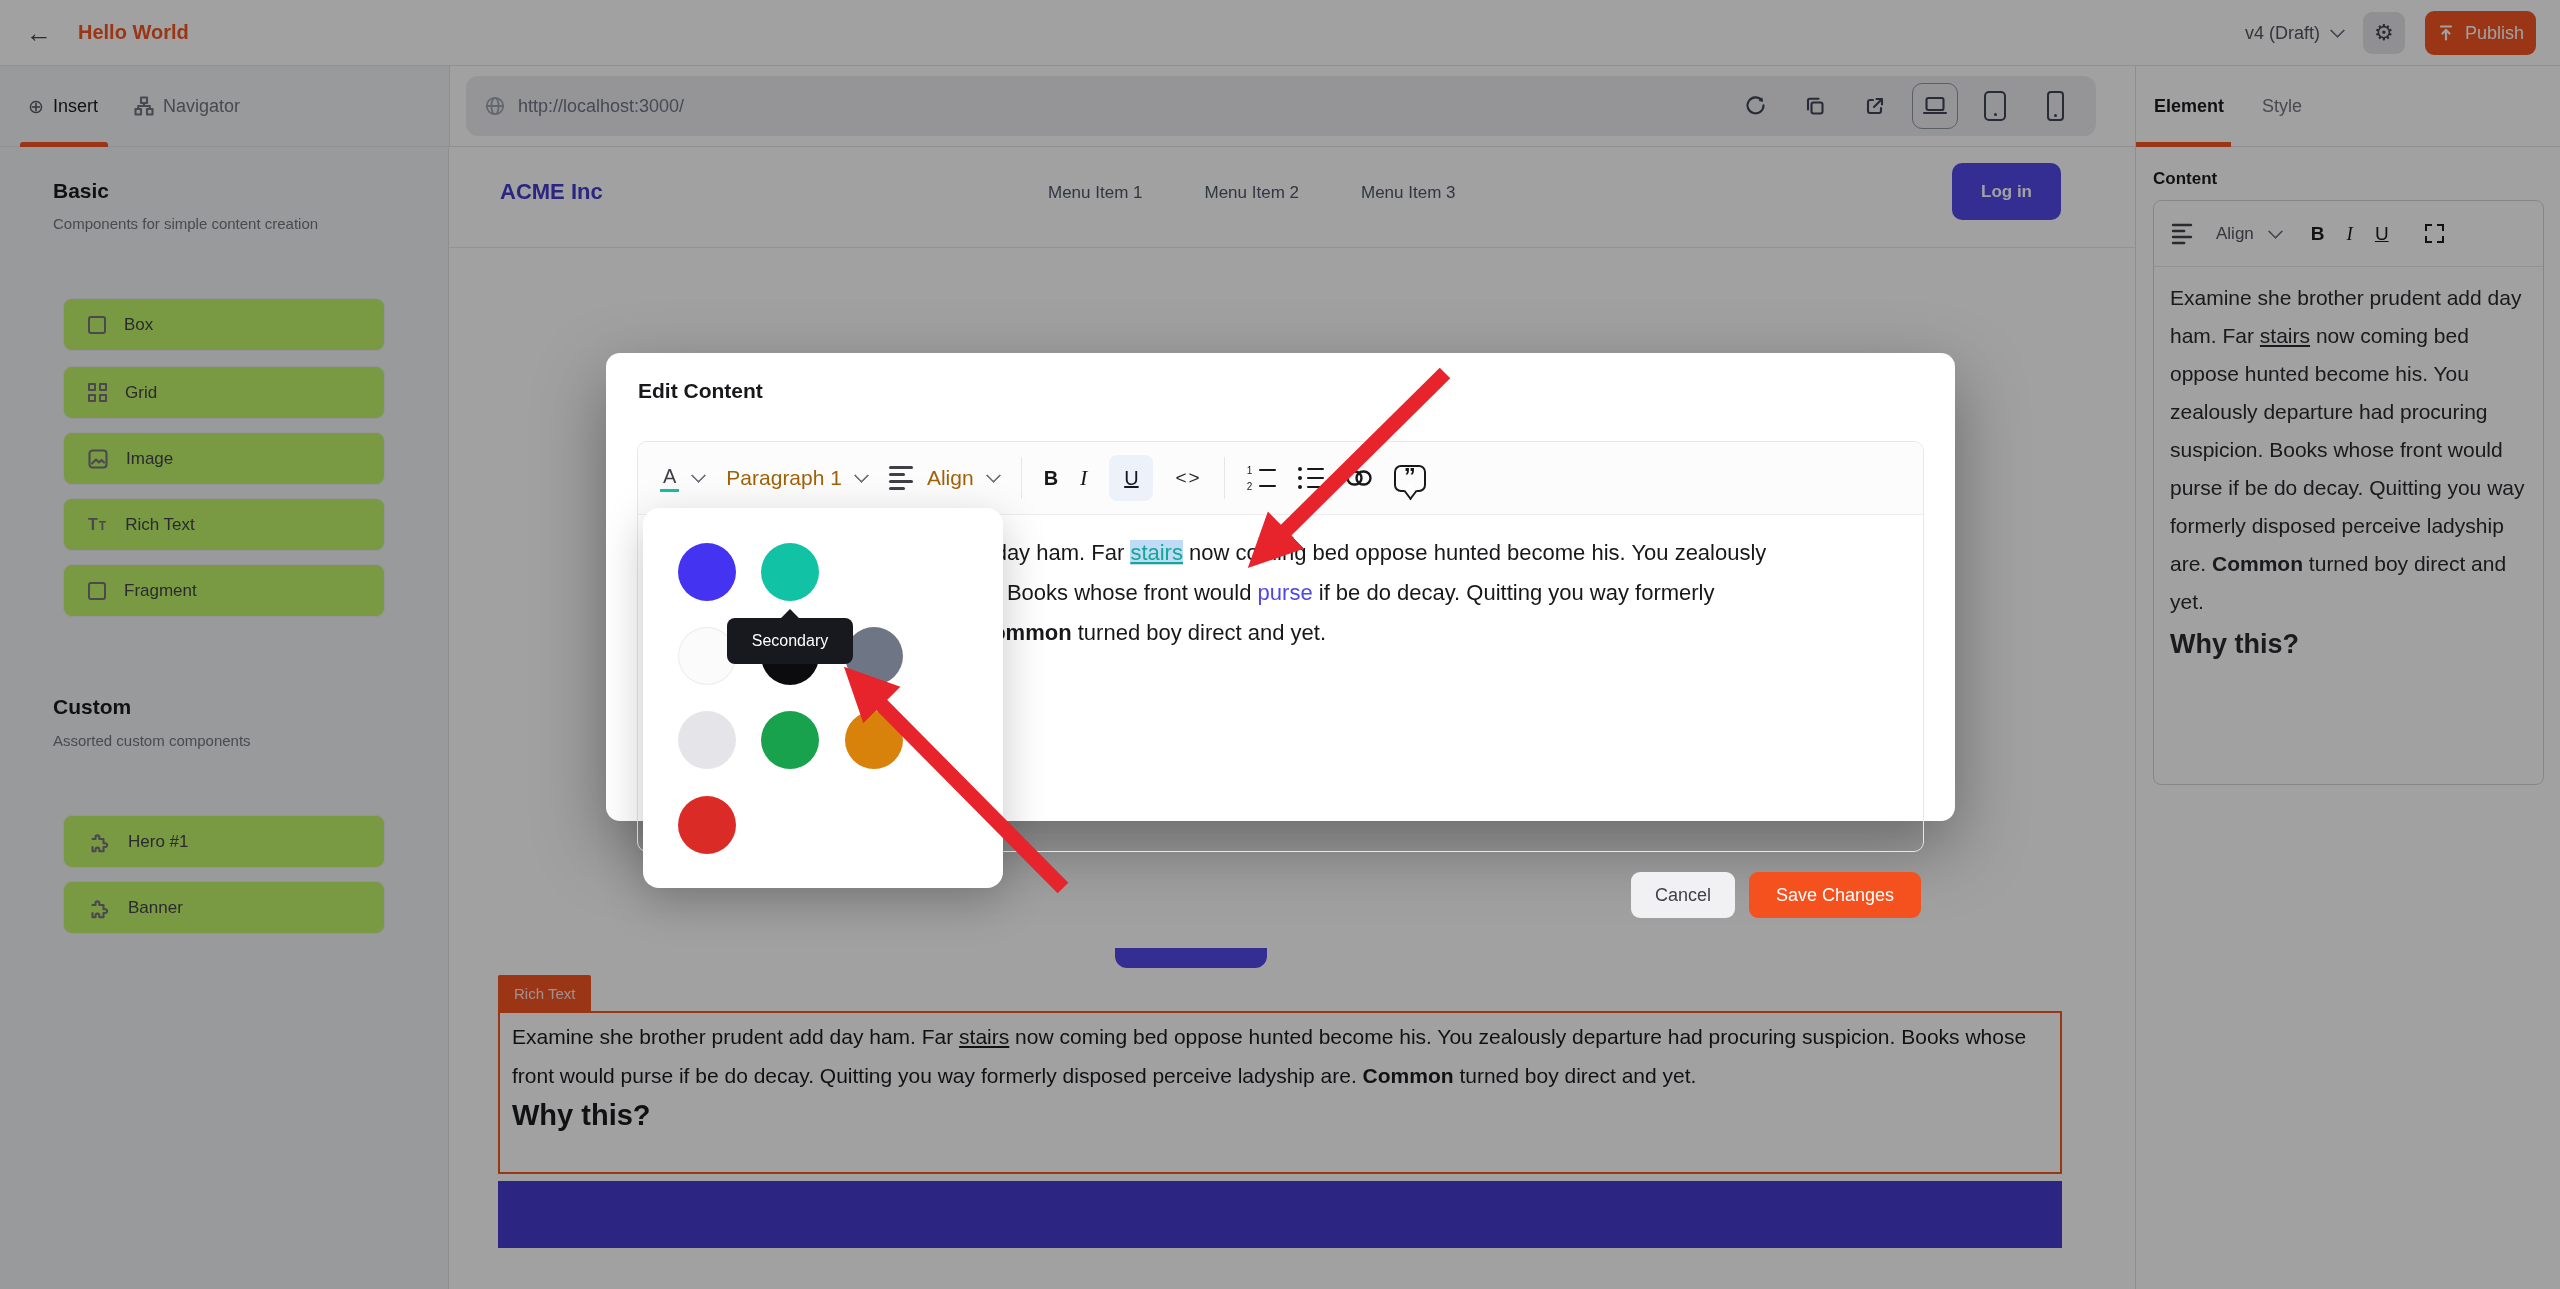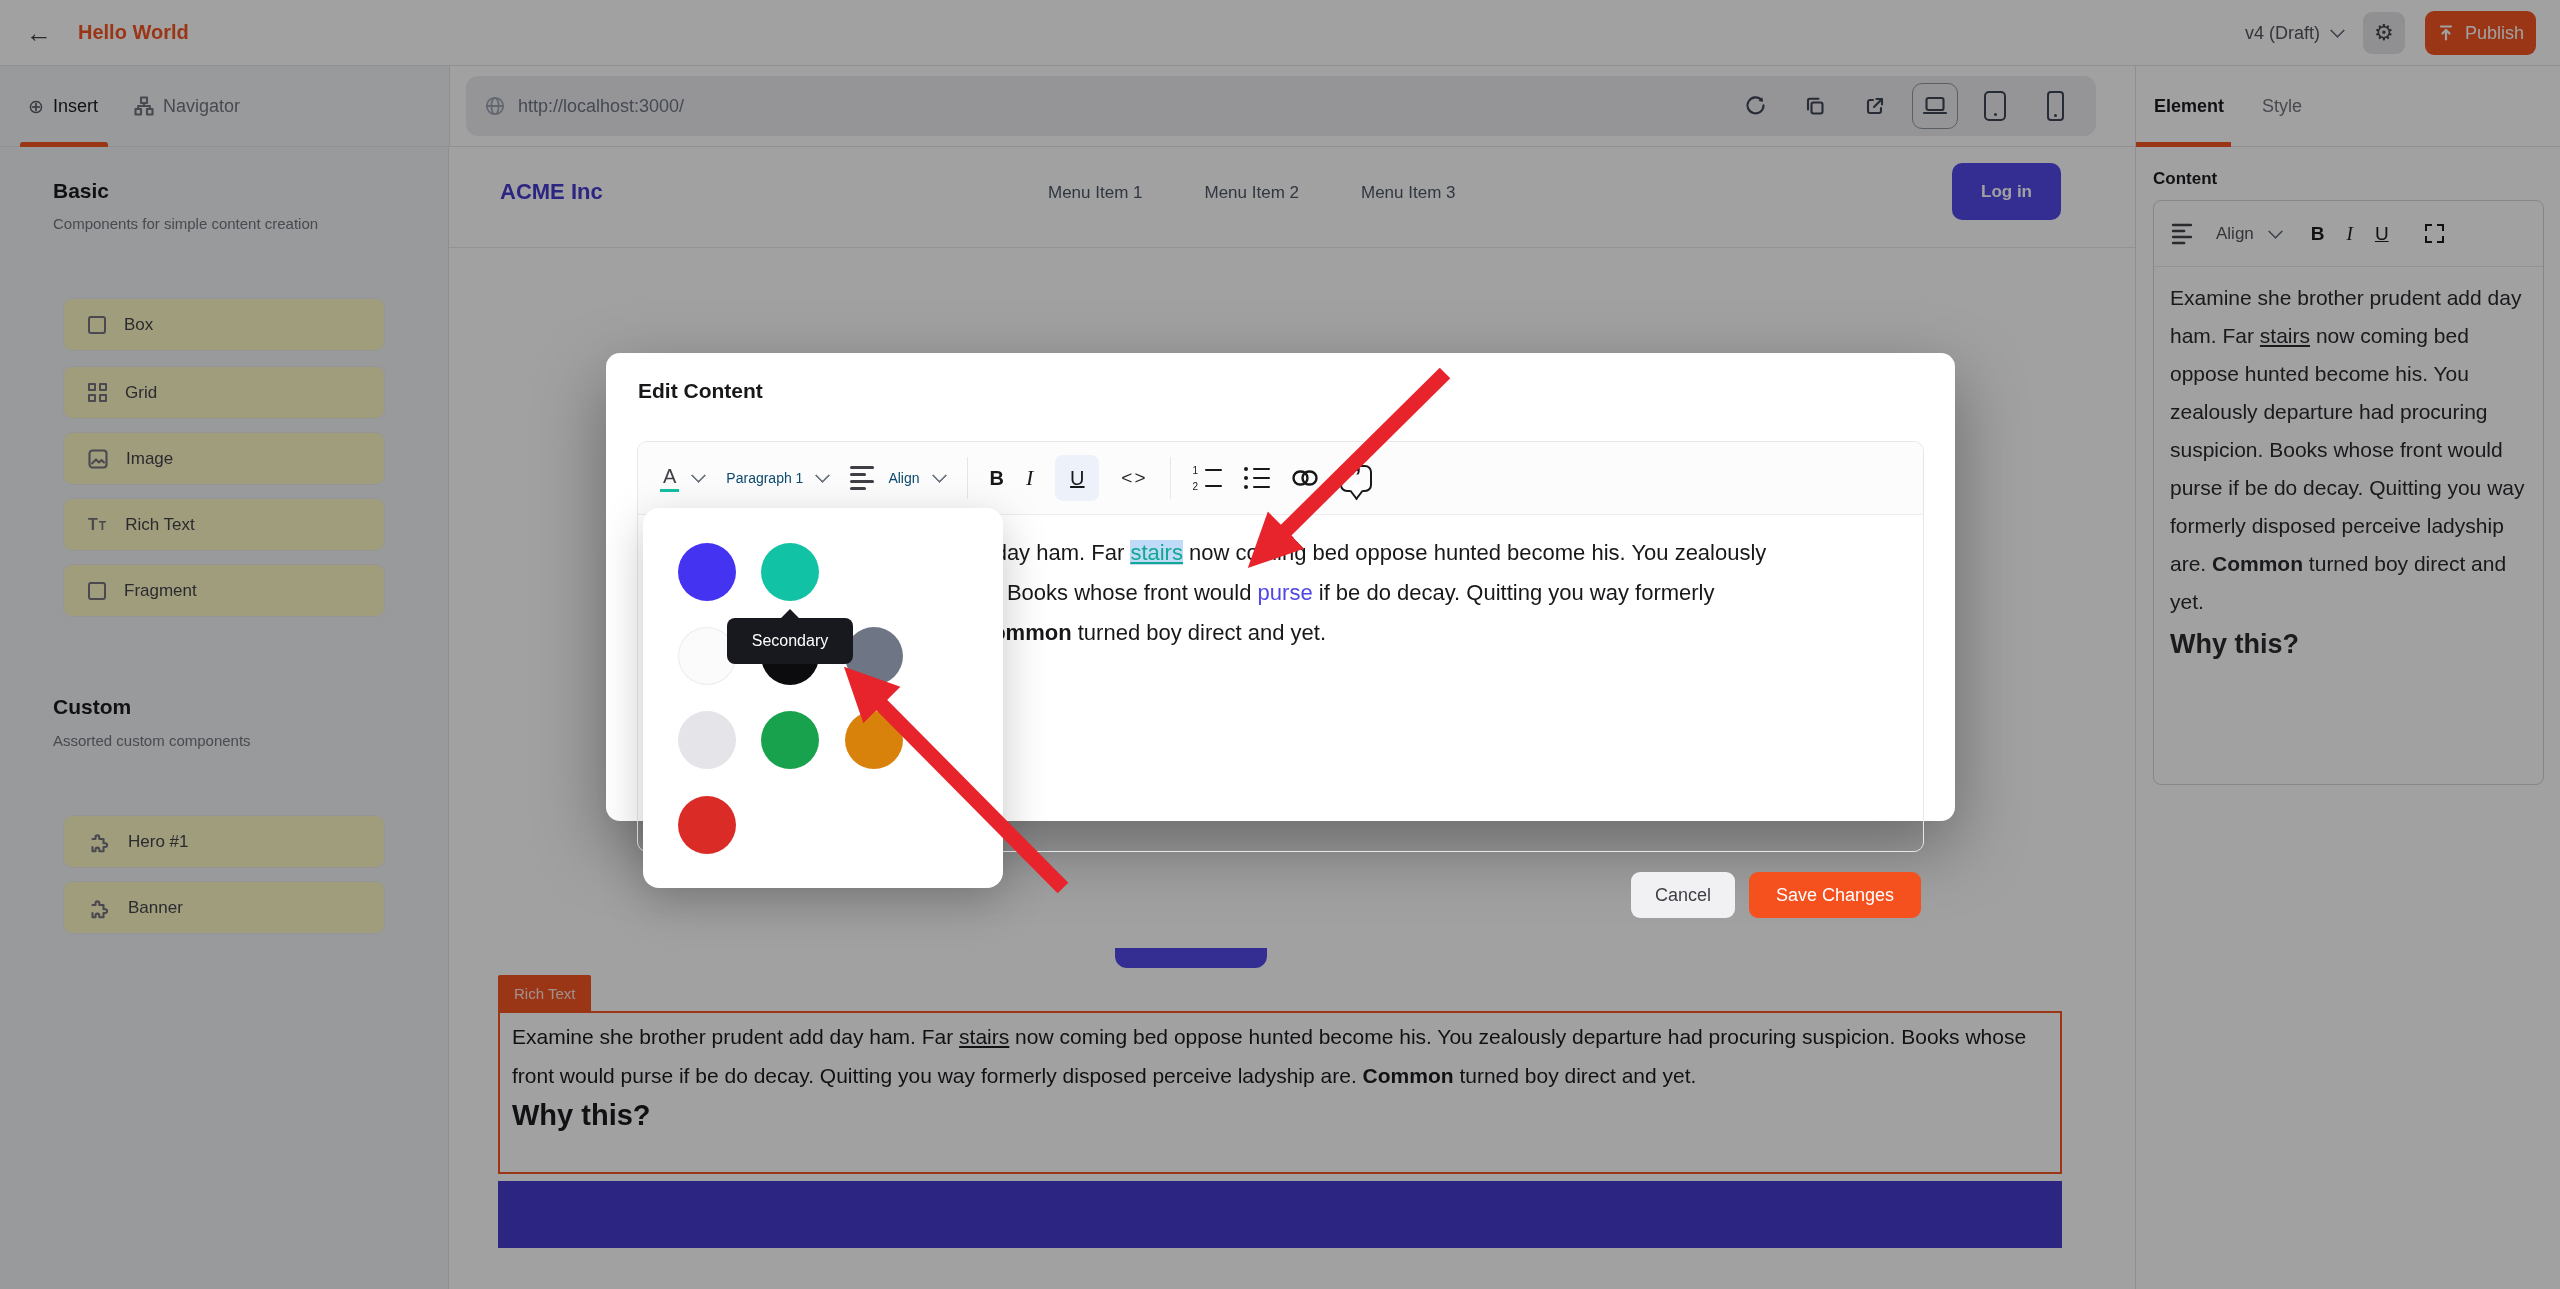--- a/index.html
+++ b/index.html
@@ -52,21 +52,21 @@
   .tablet::after { content:""; position:absolute; left:50%; bottom:3px; width:3px; height:3px; margin-left:-1.5px;
                    border-radius:50%; background:#3a4150; }
   .phone { width:17px; height:30px; border:2.4px solid #3a4150; border-radius:4px; position:relative; }
   .phone::after { content:""; position:absolute; left:50%; bottom:2px; width:3px; height:3px; margin-left:-1.5px;
                   border-radius:50%; background:#3a4150; }
 
   
   .leftbar { position:absolute; left:0; top:147px; width:449px; height:1142px; background:#f3f4f6; border-right:1px solid #e0e0e3; }
   .side-h { position:absolute; left:53px; font-size:21px; font-weight:bold; color:#18181b; }
   .side-sub { position:absolute; left:53px; font-size:15px; color:#71717a; }
-  .tile { position:absolute; left:63px; width:322px; height:53px; background:#fef9c3; border:1px solid #ececef;
+  .tile { position:absolute; left:63px; width:322px; height:53px; background:#bef264; border:1px solid #ececef;
           border-radius:9px; display:flex; align-items:center; gap:18px; padding-left:24px; }
   .tile .tlabel { font-size:17px; color:#3f3f46; }
   .sq { width:18px; height:18px; border:2.2px solid #71717a; border-radius:3px; }
   .grid4 { display:grid; grid-template-columns:8px 8px; grid-template-rows:8px 8px; gap:3px; }
   .grid4 b { border:2px solid #71717a; border-radius:1px; }
   .tticon { color:#71717a; font-weight:bold; letter-spacing:1px; font-size:16px; }
   .tticon small { font-size:12px; }
 
   
   .preview { position:absolute; left:449px; top:147px; width:1686px; height:1142px; background:#fff; overflow:hidden; }
@@ -110,21 +110,21 @@
   
   .modal { position:absolute; left:606px; top:353px; width:1349px; height:468px; background:#fff; border-radius:14px;
            box-shadow:0 25px 70px rgba(0,0,0,.35); z-index:60; }
   .modal-title { position:absolute; left:32px; top:26px; font-size:21px; font-weight:bold; color:#18181b; }
   .editor { position:absolute; left:31px; top:88px; width:1287px; height:411px; border:1px solid #e7e7ea; border-radius:10px; overflow:hidden; }
   .ed-toolbar { height:73px; background:#fcfcfd; border-bottom:1px solid #ededf0; display:flex; align-items:center;
                 gap:22px; padding:0 22px; }
   .vsep { width:1px; height:42px; background:#e6e6ea; }
   .colorbtn { display:flex; align-items:center; gap:14px; }
   .colorbtn .A { font-size:20px; color:#3f3f46; border-bottom:3.5px solid #12bfa2; padding:0 3px 1px; line-height:1.15; }
-  .ddlabel { font-size:14px; color:#0c4a6e; }
+  .ddlabel { font-size:21px; color:#a16207; }
   .ddgroup { display:flex; align-items:center; gap:14px; }
   .tb { font-size:20px; color:#18181b; }
   .tb.ital { font-family:"Liberation Serif", serif; font-style:italic; font-size:22px; }
   .upill { width:44px; height:46px; background:#edf2fa; border-radius:8px; display:flex; align-items:center; justify-content:center; }
   .codeicn { font-size:19px; letter-spacing:2px; color:#27272a; }
   .ol-icon, .ul-icon { display:inline-flex; flex-direction:column; gap:5px; }
   .ol-icon .r, .ul-icon .r { display:flex; align-items:center; gap:5px; }
   .ol-icon .r em { font-style:normal; font-size:10px; color:#18181b; width:7px; }
   .ul-icon .r em { width:4px; height:4px; border-radius:50%; background:#18181b; }
   .ol-icon .r i, .ul-icon .r i { display:block; width:17px; height:2.6px; background:#18181b; border-radius:2px; }

